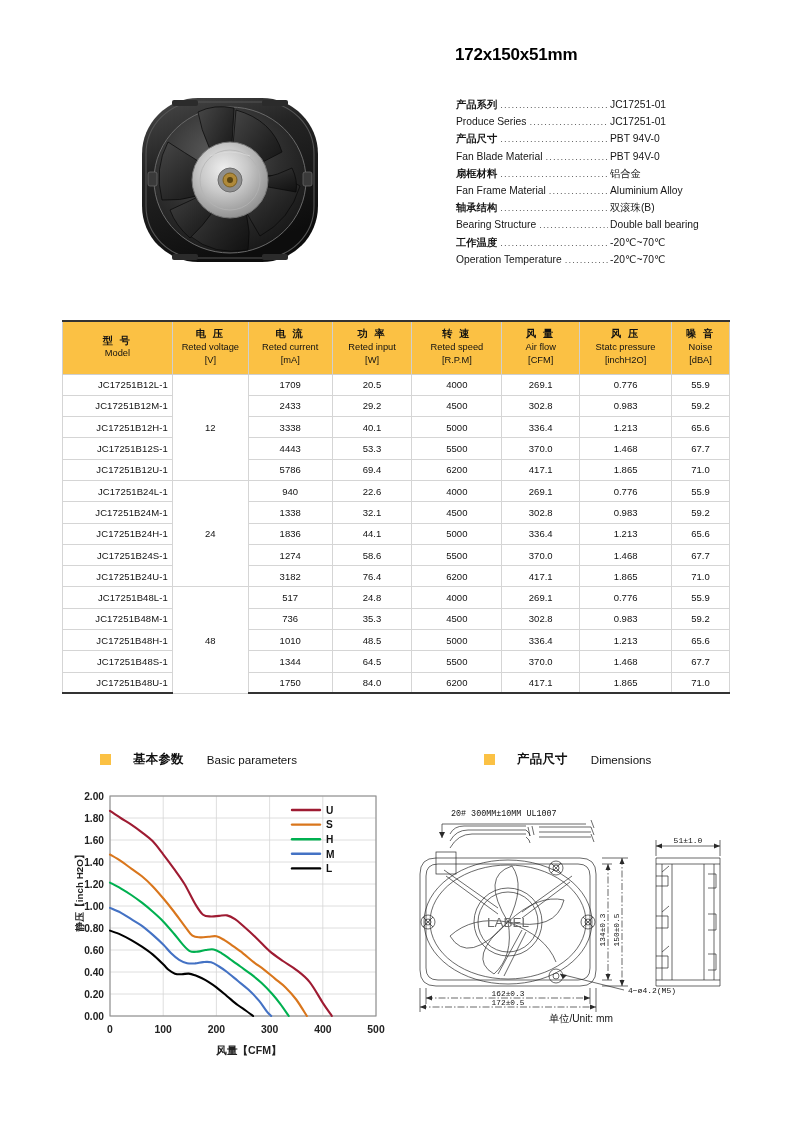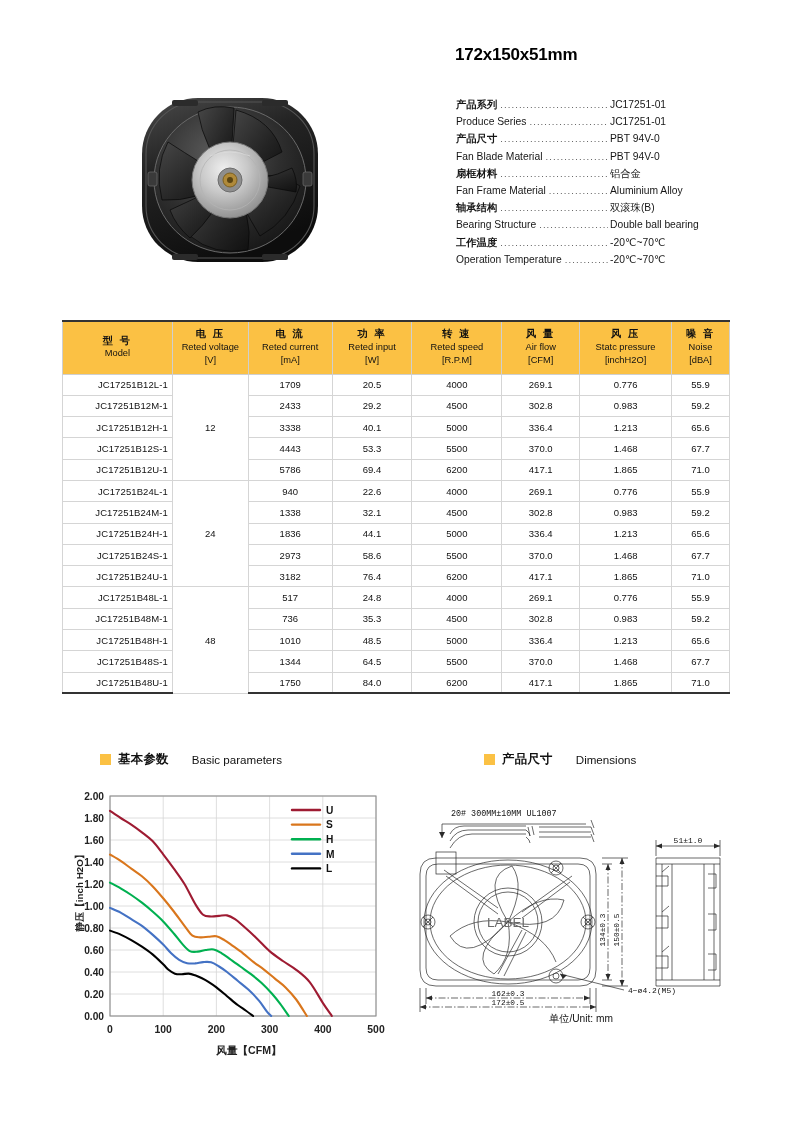--- a/index.html
+++ b/index.html
@@ -105,31 +105,31 @@
   .col-spd   { width: 90px; }
   .col-air   { width: 78px; }
   .col-pres  { width: 92px; }
   .col-noise { width: 58px; }
 
   
   .sec-heading {
     position: absolute;
     display: flex;
     align-items: center;
-    gap: 7px;
+    gap: 22px;
   }
   .sec-heading.left  { left: 100px; top: 751px; }
   .sec-heading.right { left: 484px; top: 751px; }
   .sec-sq {
     width: 11px; height: 11px;
     background: #FBC144;
     display: inline-block;
   }
   .sec-cn { font-size: 12.4px; font-weight: bold; color: #111; letter-spacing: 0.3px; }
-  .sec-en { font-size: 11.6px; color: #111; margin-left: 16px; }
+  .sec-en { font-size: 11.6px; color: #111; margin-left: 1px; }
 
   
   .chart-block {
     position: absolute;
     left: 62px; top: 788px;
     width: 330px; height: 285px;
   }
   .chart-svg { display: block; }
   .ylabel-rot {
     position: absolute;
@@ -405,21 +405,21 @@
           <td class="model col-model">JC17251B24H-1</td>
           <td class="col-cur">1836</td>
           <td class="col-pow">44.1</td>
           <td class="col-spd">5000</td>
           <td class="col-air">336.4</td>
           <td class="col-pres">1.213</td>
           <td class="col-noise">65.6</td>
         </tr>
         <tr>
           <td class="model col-model">JC17251B24S-1</td>
-          <td class="col-cur">2973</td>
+          <td class="col-cur">1274</td>
           <td class="col-pow">58.6</td>
           <td class="col-spd">5500</td>
           <td class="col-air">370.0</td>
           <td class="col-pres">1.468</td>
           <td class="col-noise">67.7</td>
         </tr>
         <tr>
           <td class="model col-model">JC17251B24U-1</td>
           <td class="col-cur">3182</td>
           <td class="col-pow">76.4</td>

